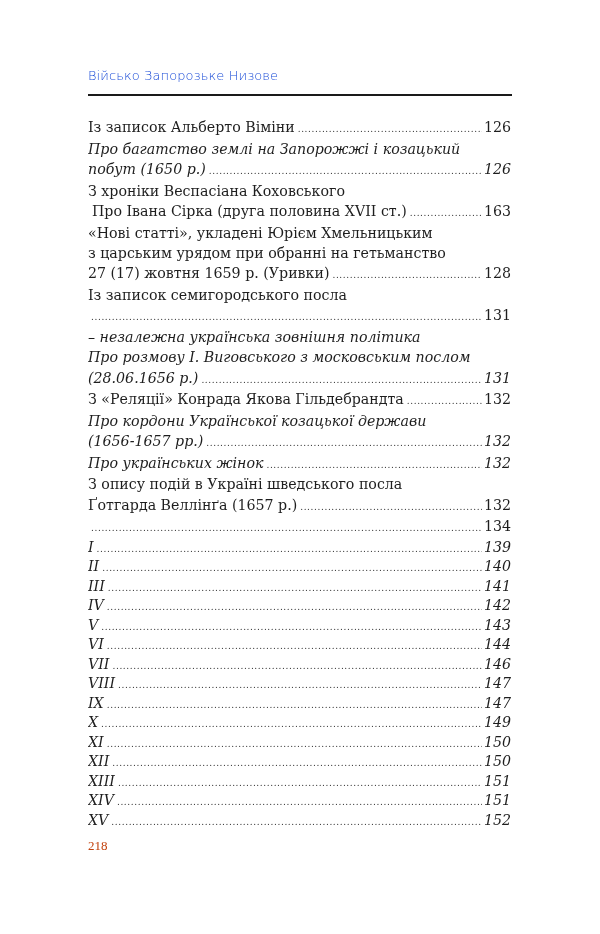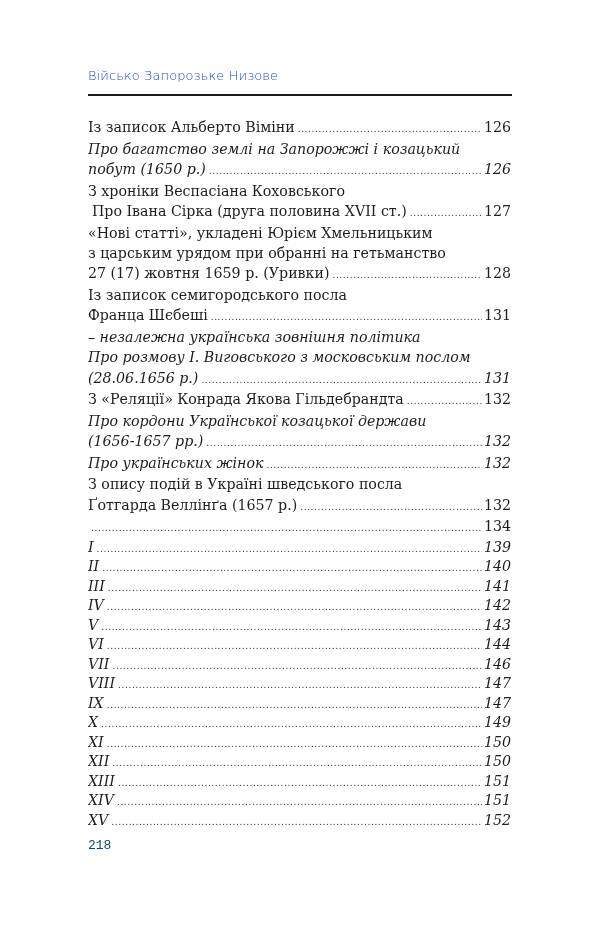--- a/index.html
+++ b/index.html
@@ -69,23 +69,23 @@
     white-space: nowrap;
   }
   .line .leader::before {
     content: "................................................................................................................................................................................................................";
   }
   .line .page { flex: 0 0 auto; text-align: right; }
   .folio {
     position: absolute;
     left: 88px;
     top: 838px;
-    font-family: Liberation Mono, monospace;
+    font-family: Liberation Serif, serif;
     font-size: 13px;
-    color: #0c4a6e;
+    color: #c2410c;
     font-weight: 300;
   }
 </style>
 </head>
 <body>
 
 <div class="running-head">Військо Запорозьке Низове</div>
 <div class="head-rule"></div>
 
 <div class="toc" id="toc">
@@ -106,42 +106,41 @@
         <span class="page">126</span>
       </div>
     </div>
     <div class="entry main">
       <div class="line">
         <span class="txt">З хроніки Веспасіана Коховського</span>
       </div>
       <div class="line">
         <span class="txt indent">Про Івана Сірка (друга половина XVII ст.)</span>
         <span class="leader"></span>
-        <span class="page">127</span>
+        <span class="page">163</span>
       </div>
     </div>
     <div class="entry main">
       <div class="line">
         <span class="txt">«Нові статті», укладені Юрієм Хмельницьким</span>
       </div>
       <div class="line">
         <span class="txt">з царським урядом при обранні на гетьманство</span>
       </div>
       <div class="line">
         <span class="txt">27 (17) жовтня 1659 р. (Уривки)</span>
         <span class="leader"></span>
         <span class="page">128</span>
       </div>
     </div>
     <div class="entry main">
       <div class="line">
         <span class="txt">Із записок семигородського посла</span>
       </div>
       <div class="line">
-        <span class="txt">Франца Шєбеші</span>
         <span class="leader"></span>
         <span class="page">131</span>
       </div>
     </div>
     <div class="entry sub">
       <div class="line">
         <span class="txt">– незалежна українська зовнішня політика</span>
       </div>
       <div class="line">
         <span class="txt">Про розмову І. Виговського з московським послом</span>

